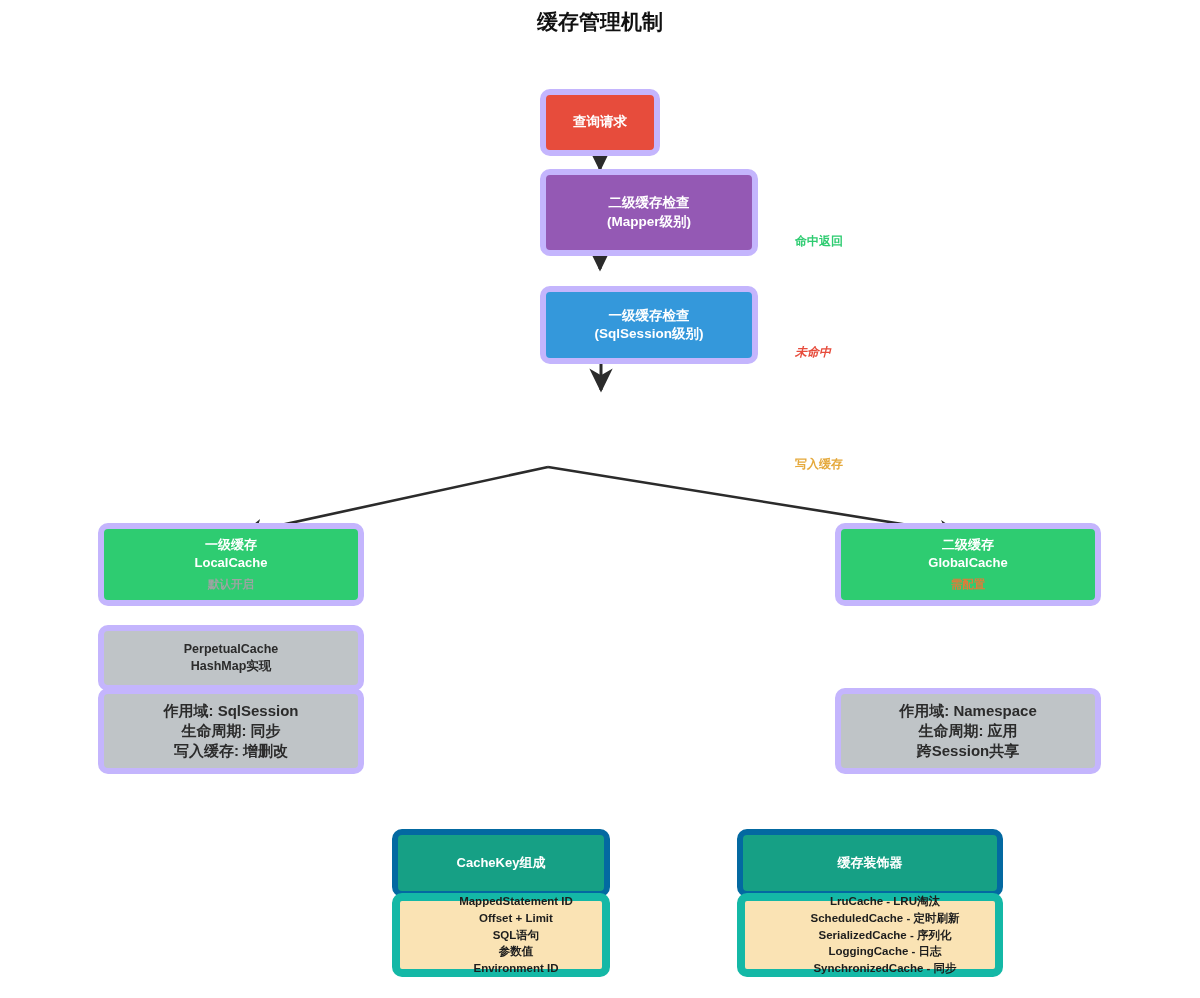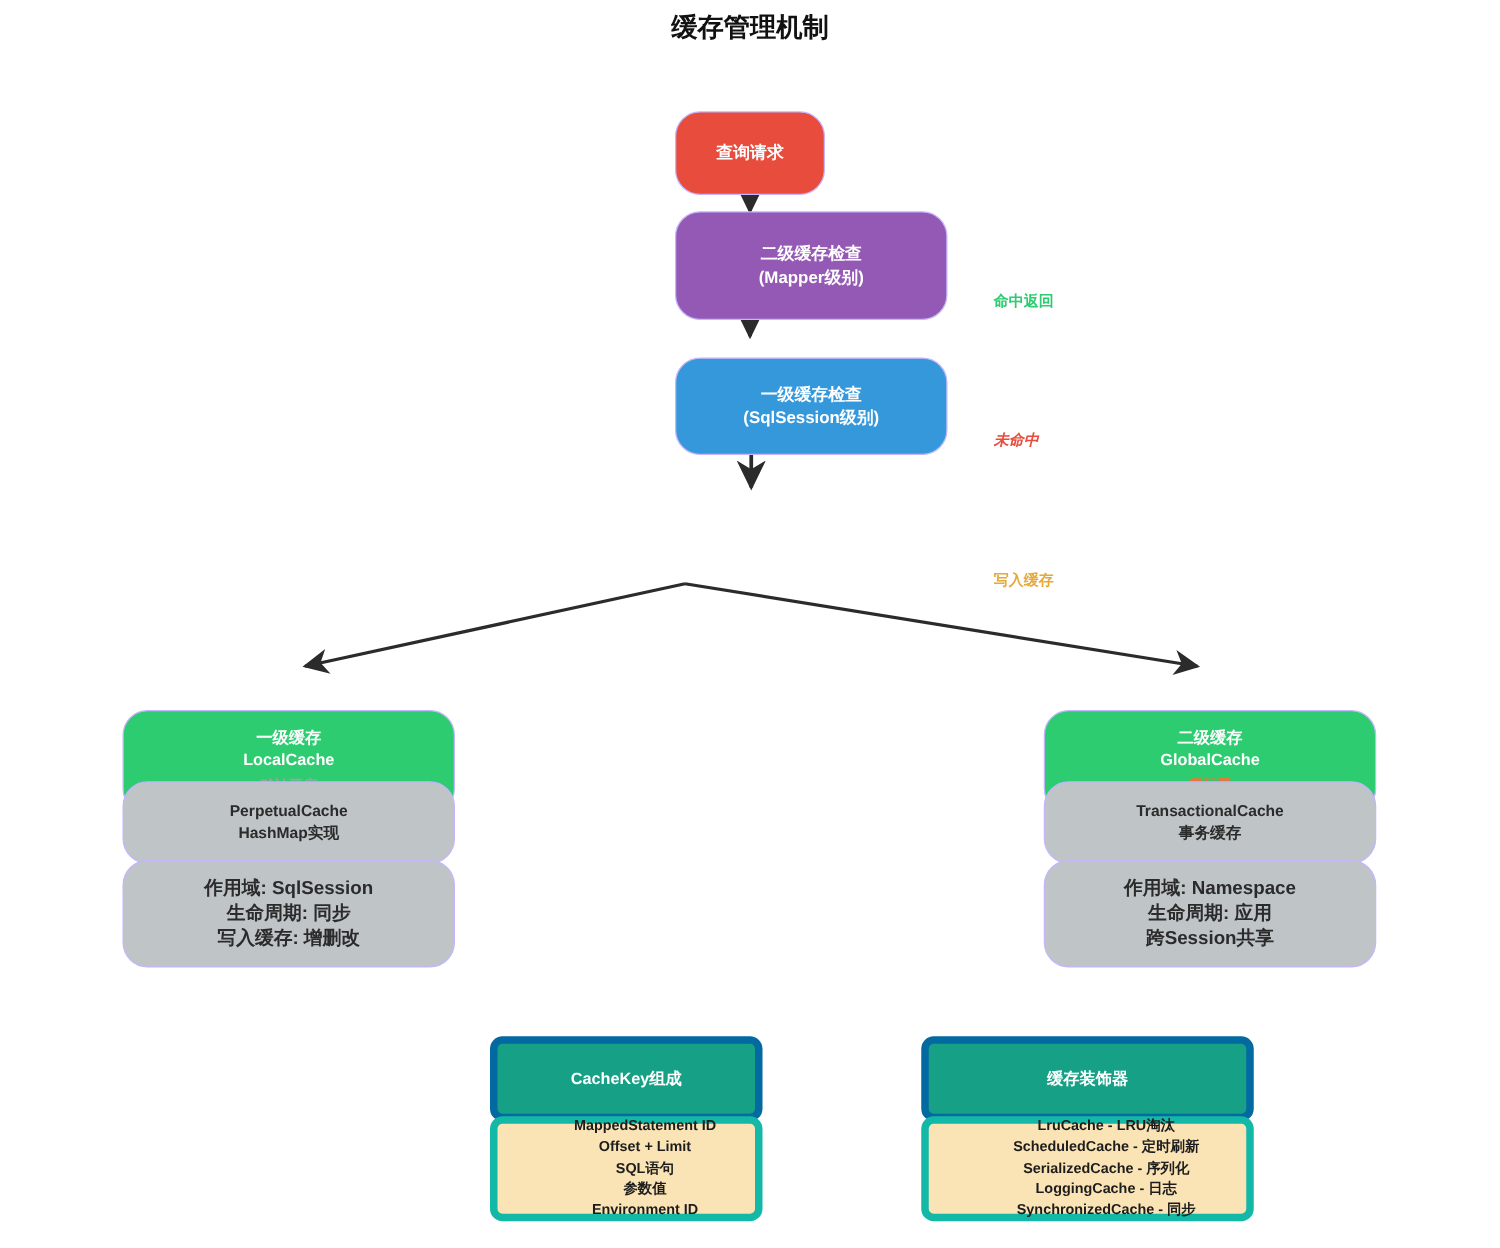--- a/index.html
+++ b/index.html
@@ -24,22 +24,22 @@
     position: absolute;
     left: 0; top: 0;
     width: 1200px;
     height: 998px;
     pointer-events: none;
     z-index: 1;
   }
   .node {
     position: absolute;
     box-sizing: border-box;
-    border: 1px solid #c4b5fd;
-    border-radius: 20px;
+    border: 6px solid #c4b5fd;
+    border-radius: 10px;
     display: flex;
     flex-direction: column;
     align-items: center;
     justify-content: center;
     text-align: center;
     z-index: 2;
     line-height: 1.35;
   }
   .node .l {
     display: block;
@@ -47,21 +47,21 @@
   }
   .flow-node {
     font-size: 13.5px;
     font-weight: bold;
     color: #ffffff;
   }
   .n-query    { background: #e74c3c; }
   .n-l2check  { background: #9459b4; }
   .n-l1check  { background: #3498db; }
   .n-db       { background: #df8020; }
-  .n-green    { background: #2ecc71; margin-top: 45px; }
+  .n-green    { background: #2ecc71; }
   .gray-node {
     background: #bfc4c7;
     color: #2b2b2b;
     font-size: 12.5px;
     font-weight: bold;
   }
   .gray-node.small {
     font-size: 15px;
   }
   .green-head {
@@ -94,21 +94,21 @@
     color: #ffffff;
     font-size: 13px;
     font-weight: bold;
     display: flex;
     align-items: center;
     justify-content: center;
     text-align: center;
   }
   .panel-body {
     box-sizing: border-box;
-    border: 6px solid #14b8a6;
+    border: 8px solid #14b8a6;
     border-radius: 10px;
     background: #fae3b4;
     color: #1d1d1d;
     font-size: 11.5px;
     font-weight: bold;
     display: flex;
     flex-direction: column;
     align-items: center;
     justify-content: center;
     text-align: center;
@@ -199,24 +199,20 @@
     <span class="l">生命周期: 同步</span>
     <span class="l">写入缓存: 增删改</span>
   </div>
 
   <div class="node n-green" style="left:835px; top:523px; width:266px; height:83px;">
     <span class="l green-head">二级缓存</span>
     <span class="l green-head">GlobalCache</span>
     <span class="l green-sub-b">需配置</span>
   </div>
 
-  <div class="node gray-node" style="left:835px; top:625px; width:266px; height:66px;">
-    <span class="l">TransactionalCache</span>
-    <span class="l">事务缓存</span>
-  </div>
 
   <div class="node gray-node small" style="left:835px; top:688px; width:266px; height:86px;">
     <span class="l">作用域: Namespace</span>
     <span class="l">生命周期: 应用</span>
     <span class="l">跨Session共享</span>
   </div>
 
   <div class="panel" style="left:392px; top:829px; width:218px; height:148px;">
     <div class="panel-head" style="height:68px;">CacheKey组成</div>
     <div class="panel-body" style="height:84px; margin-top:-4px;">

